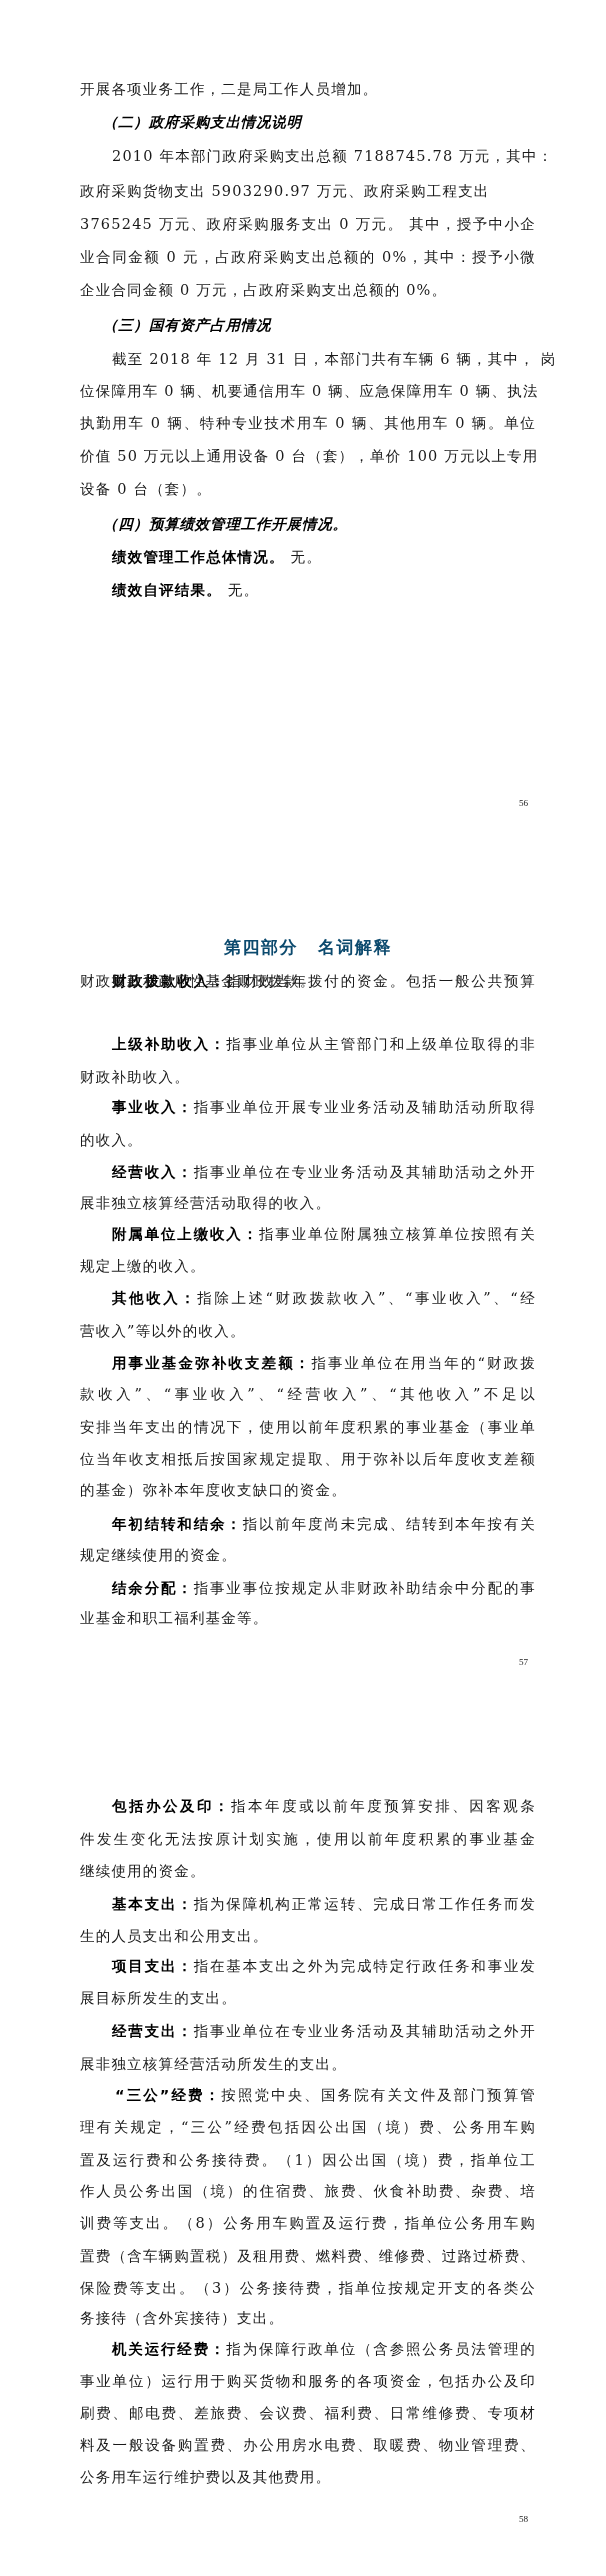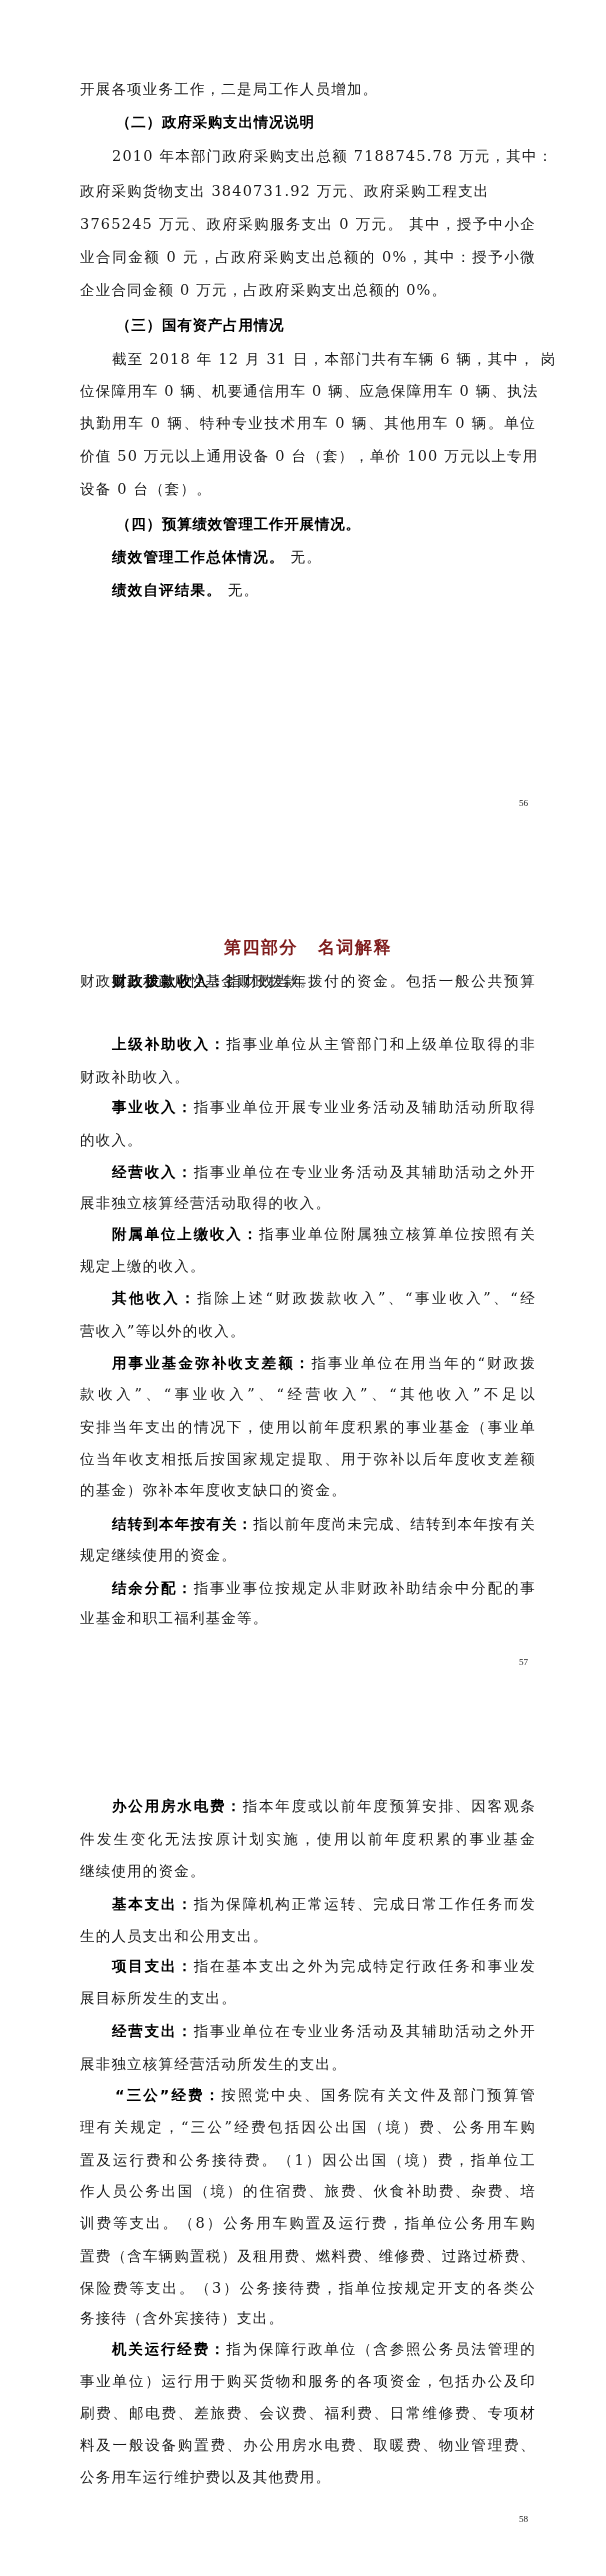--- a/index.html
+++ b/index.html
@@ -1,38 +1,38 @@
 <!DOCTYPE html>
 <html style="font-size:12.2px"><head>
 <meta charset="utf-8">
 <style>
   html, body { margin: 0; padding: 0; background: #ffffff; }
   body { width: 607px; height: 2576px; position: relative; overflow: hidden;
          font-family: "DejaVu Serif", "Liberation Serif", serif; color: #1a1a1a; }
   .line { position: absolute; left: 80px; width: 456px; height: 23px; line-height: 23px;
           font-size: 14.5px; letter-spacing: 1.2px; white-space: nowrap; }
   .line.indent { left: 112px; width: 424px; }
-  .line.sub-indent { left: 116px; }
+  .line.sub-indent { left: 103px; font-style: italic; }
   .justify { text-align: justify; text-align-last: justify; }
   .term { font-weight: bold; font-family: "DejaVu Sans", "Liberation Sans", sans-serif; color: #000; }
   .heading { font-weight: bold; font-family: "DejaVu Sans", "Liberation Sans", sans-serif; color: #000; letter-spacing: 0.8px; }
   .title { position: absolute; left: 80px; width: 456px; text-align: center; top: 935px;
            font-size: 17px; font-weight: bold; font-family: "DejaVu Sans", "Liberation Sans", sans-serif;
-           letter-spacing: 1.5px; color: #7f1d1d; line-height: 24.5px; }
+           letter-spacing: 1.5px; color: #0c4a6e; line-height: 24.5px; }
   .title .gap { display: inline-block; width: 20px; }
   .page-num { position: absolute; left: 519px; font-size: 9.2px; font-family: "Liberation Serif", serif; color: #222; }
 </style>
 </head>
 <body>
 
 <div>
   <div class="line" style="top:78px">开展各项业务工作，二是局工作人员增加。</div>
   <div class="line sub-indent heading" style="top:111px">（二）政府采购支出情况说明</div>
   <div class="line indent justify" style="top:145px">2010 年本部门政府采购支出总额 7188745.78 万元，其中：</div>
-  <div class="line" style="top:180px">政府采购货物支出 3840731.92 万元、政府采购工程支出</div>
+  <div class="line" style="top:180px">政府采购货物支出 5903290.97 万元、政府采购工程支出</div>
   <div class="line justify" style="top:213px">3765245 万元、政府采购服务支出 0 万元。 其中，授予中小企</div>
   <div class="line justify" style="top:246px">业合同金额 0 元，占政府采购支出总额的 0%，其中：授予小微</div>
   <div class="line" style="top:279px">企业合同金额 0 万元，占政府采购支出总额的 0%。</div>
   <div class="line sub-indent heading" style="top:314px">（三）国有资产占用情况</div>
   <div class="line indent justify" style="top:348px">截至 2018 年 12 月 31 日，本部门共有车辆 6 辆，其中， 岗</div>
   <div class="line justify" style="top:380px">位保障用车 0 辆、机要通信用车 0 辆、应急保障用车 0 辆、执法</div>
   <div class="line justify" style="top:412px">执勤用车 0 辆、特种专业技术用车 0 辆、其他用车 0 辆。单位</div>
   <div class="line justify" style="top:445px">价值 50 万元以上通用设备 0 台（套），单价 100 万元以上专用</div>
   <div class="line" style="top:478px">设备 0 台（套）。</div>
   <div class="line sub-indent heading" style="top:513px">（四）预算绩效管理工作开展情况。</div>
@@ -67,31 +67,31 @@
 
   <div class="line indent justify" style="top:1287px"><span class="term">其他收入：</span><span>指除上述“财政拨款收入”、“事业收入”、“经</span></div>
   <div class="line" style="top:1320px">营收入”等以外的收入。</div>
 
   <div class="line indent justify" style="top:1352px"><span class="term">用事业基金弥补收支差额：</span><span>指事业单位在用当年的“财政拨</span></div>
   <div class="line justify" style="top:1383px">款收入”、“事业收入”、“经营收入”、“其他收入”不足以</div>
   <div class="line justify" style="top:1416px">安排当年支出的情况下，使用以前年度积累的事业基金（事业单</div>
   <div class="line justify" style="top:1448px">位当年收支相抵后按国家规定提取、用于弥补以后年度收支差额</div>
   <div class="line" style="top:1479px">的基金）弥补本年度收支缺口的资金。</div>
 
-  <div class="line indent justify" style="top:1513px"><span class="term">结转到本年按有关：</span><span>指以前年度尚未完成、结转到本年按有关</span></div>
+  <div class="line indent justify" style="top:1513px"><span class="term">年初结转和结余：</span><span>指以前年度尚未完成、结转到本年按有关</span></div>
   <div class="line" style="top:1544px">规定继续使用的资金。</div>
 
   <div class="line indent justify" style="top:1577px"><span class="term">结余分配：</span><span>指事业事位按规定从非财政补助结余中分配的事</span></div>
   <div class="line" style="top:1607px">业基金和职工福利基金等。</div>
 
   <div class="page-num" style="top:1657px">57</div>
 </div>
 
 <div>
-  <div class="line indent justify" style="top:1795px"><span class="term">办公用房水电费：</span><span>指本年度或以前年度预算安排、因客观条</span></div>
+  <div class="line indent justify" style="top:1795px"><span class="term">包括办公及印：</span><span>指本年度或以前年度预算安排、因客观条</span></div>
   <div class="line justify" style="top:1828px">件发生变化无法按原计划实施，使用以前年度积累的事业基金</div>
   <div class="line" style="top:1860px">继续使用的资金。</div>
 
   <div class="line indent justify" style="top:1893px"><span class="term">基本支出：</span><span>指为保障机构正常运转、完成日常工作任务而发</span></div>
   <div class="line" style="top:1925px">生的人员支出和公用支出。</div>
 
   <div class="line indent justify" style="top:1955px"><span class="term">项目支出：</span><span>指在基本支出之外为完成特定行政任务和事业发</span></div>
   <div class="line" style="top:1987px">展目标所发生的支出。</div>
 
   <div class="line indent justify" style="top:2020px"><span class="term">经营支出：</span><span>指事业单位在专业业务活动及其辅助活动之外开</span></div>

